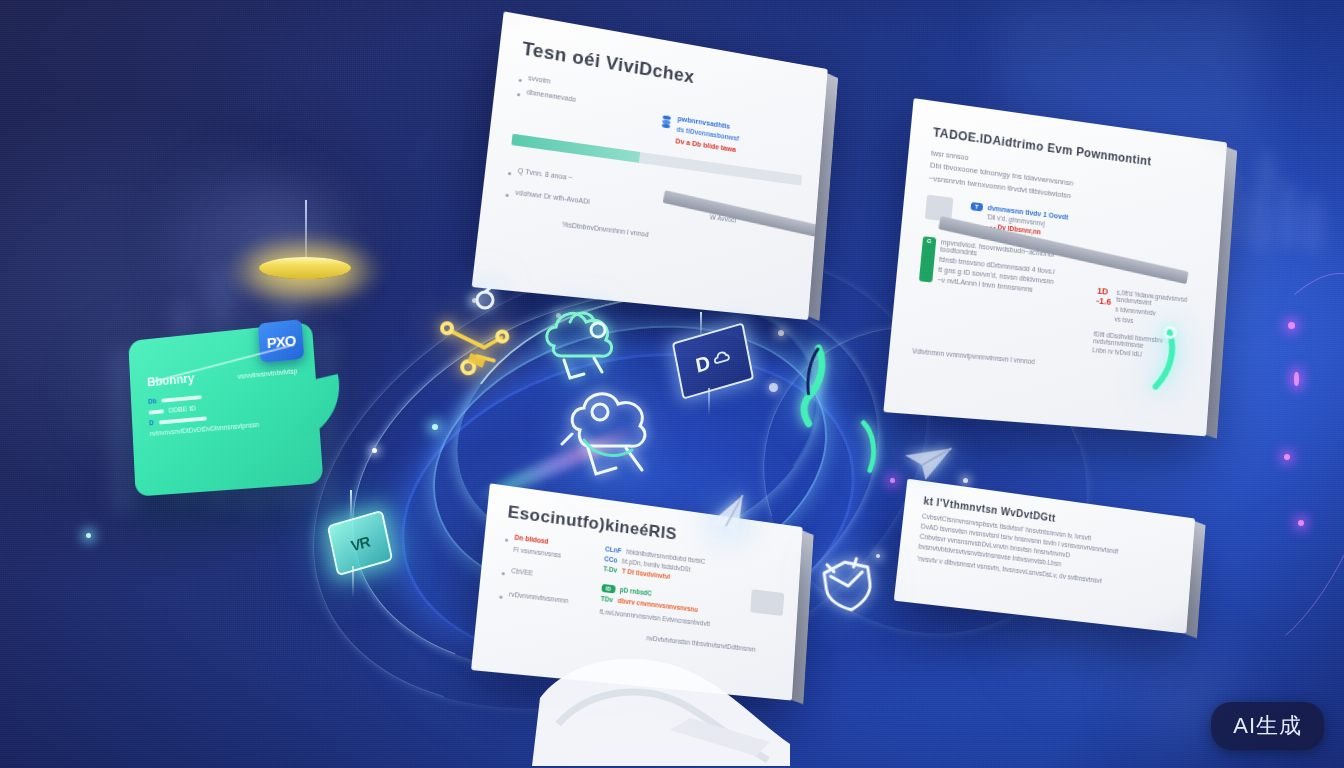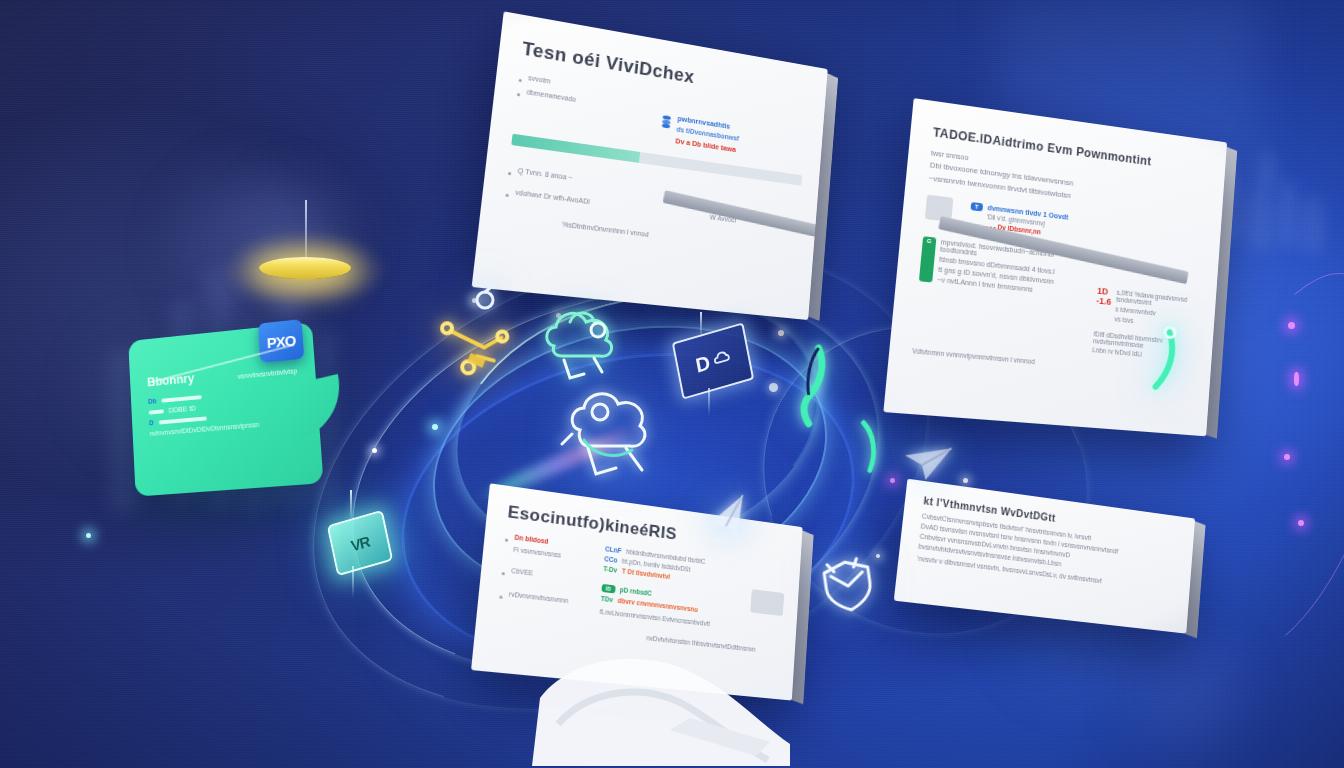--- a/index.html
+++ b/index.html
@@ -598,13 +598,14 @@
   <div class="neon-white" style="left:900px; top:434px; width:52px; height:50px; transform:rotate(18deg); opacity:.9;">
     <svg width="52" height="50" viewBox="0 0 52 50">
       <path d="M5,28 L47,7 L32,45 L24,32 Z" fill="#dfe9f7" opacity=".8"></path>
       <path d="M24,32 L47,7" fill="none" stroke="#aebdd4" stroke-width="2"></path>
     </svg>
   </div>
 
   <div class="noise"></div>
   <div class="vignette"></div>
 
+  <div class="ai-badge">AI生成</div>
 </div>
 
 </body></html>

